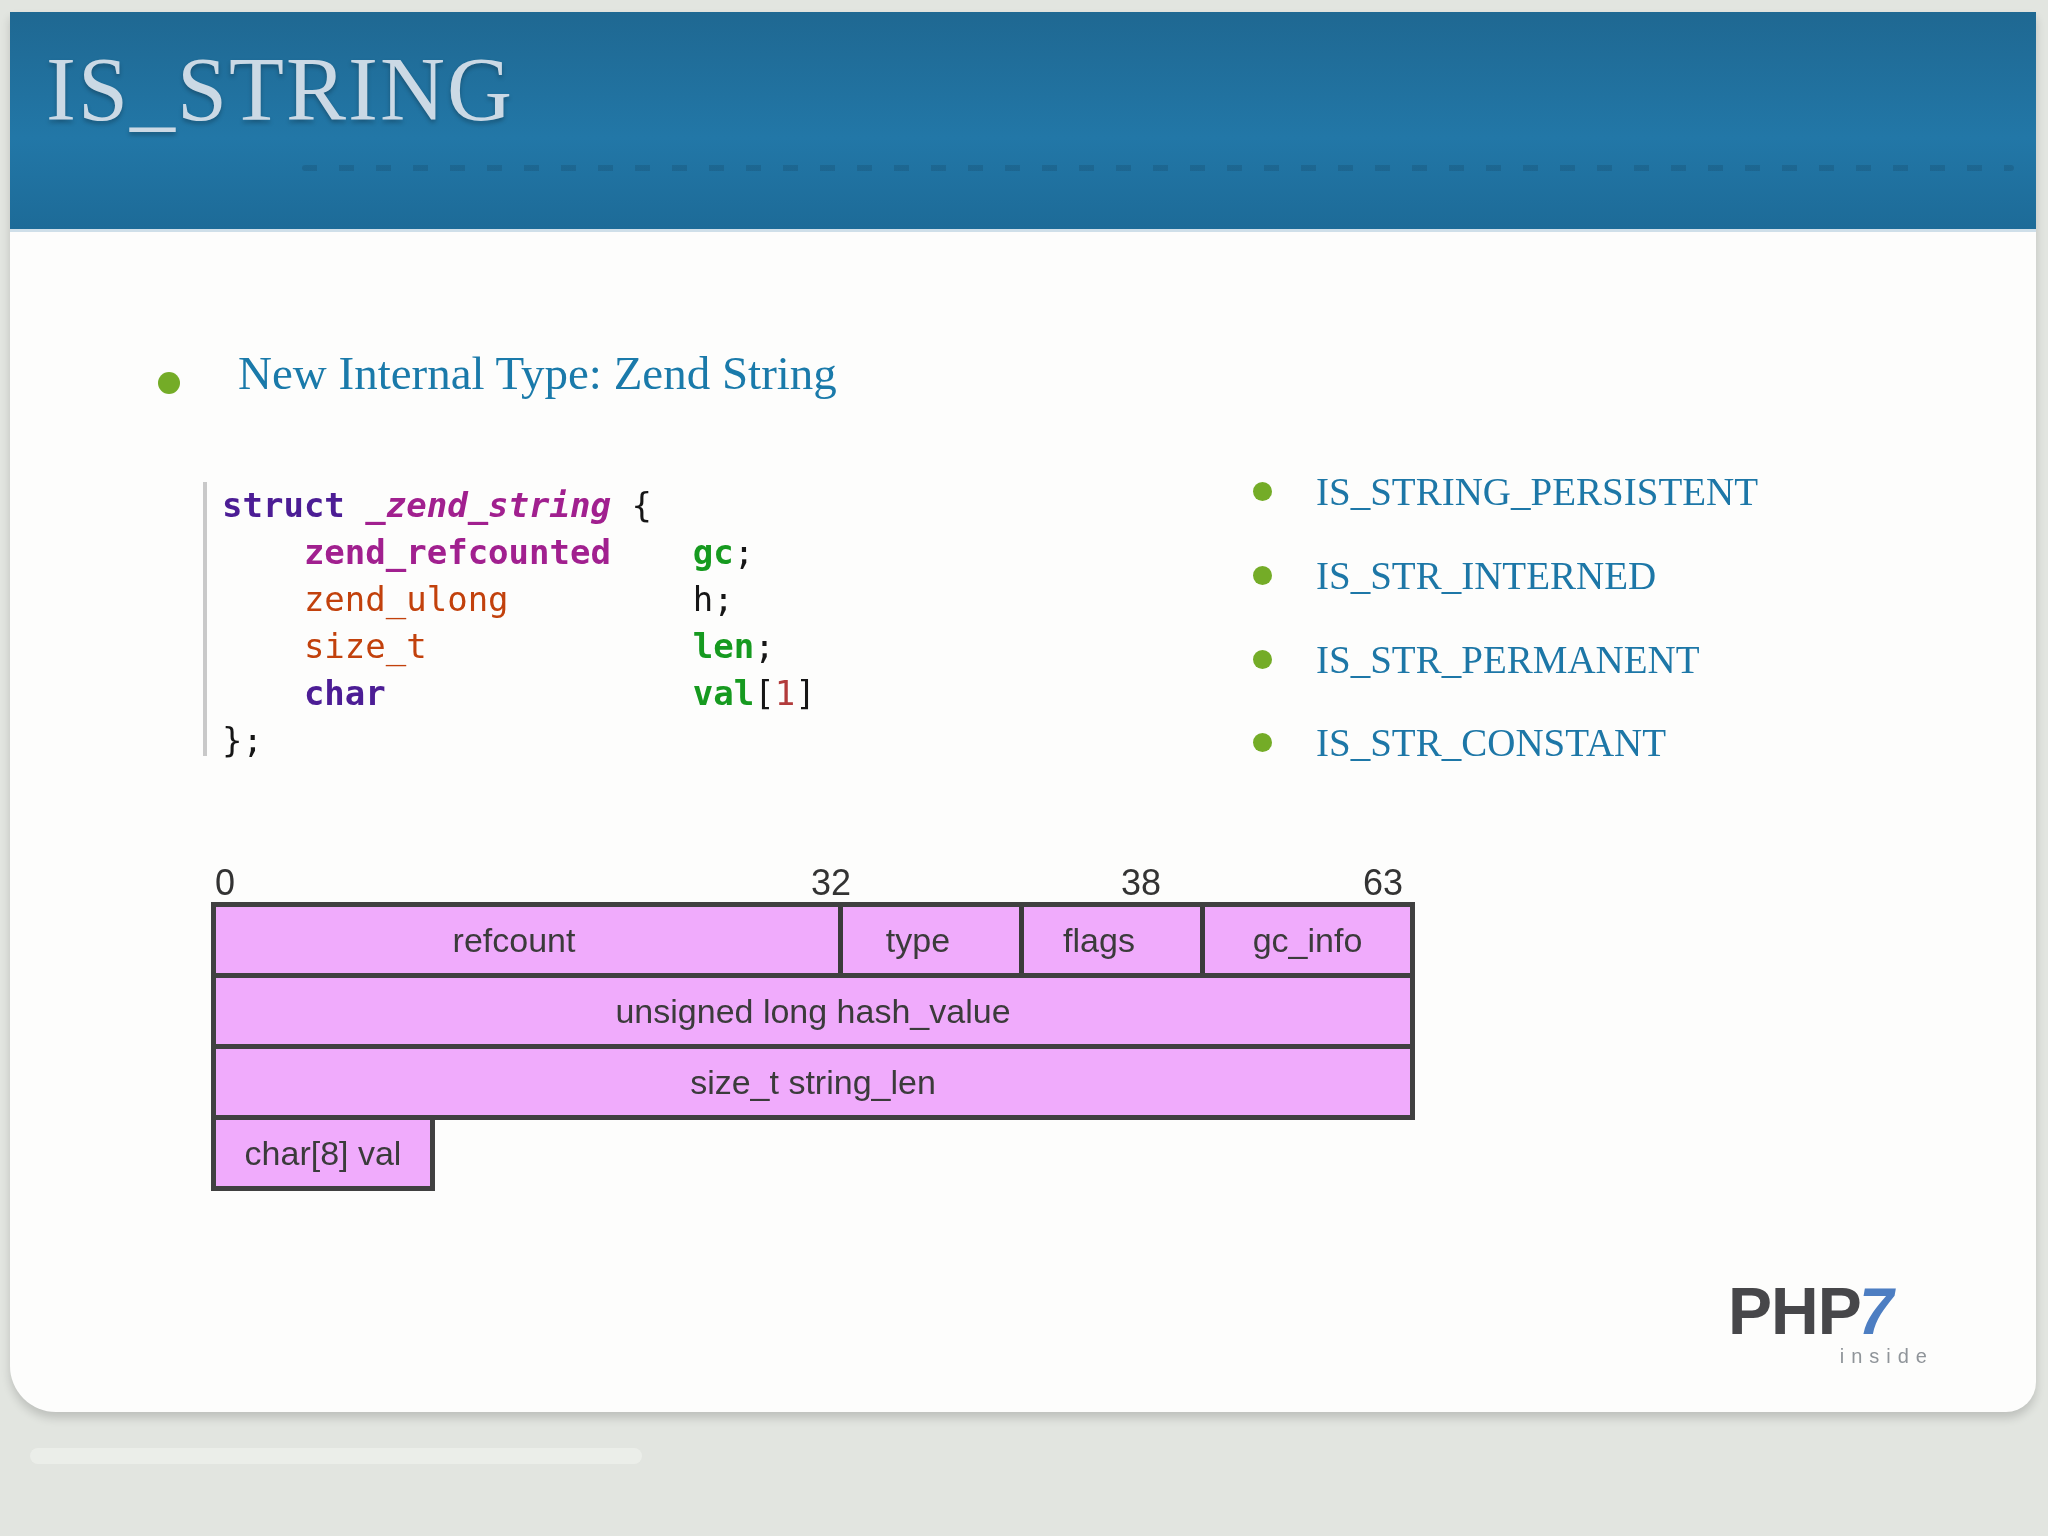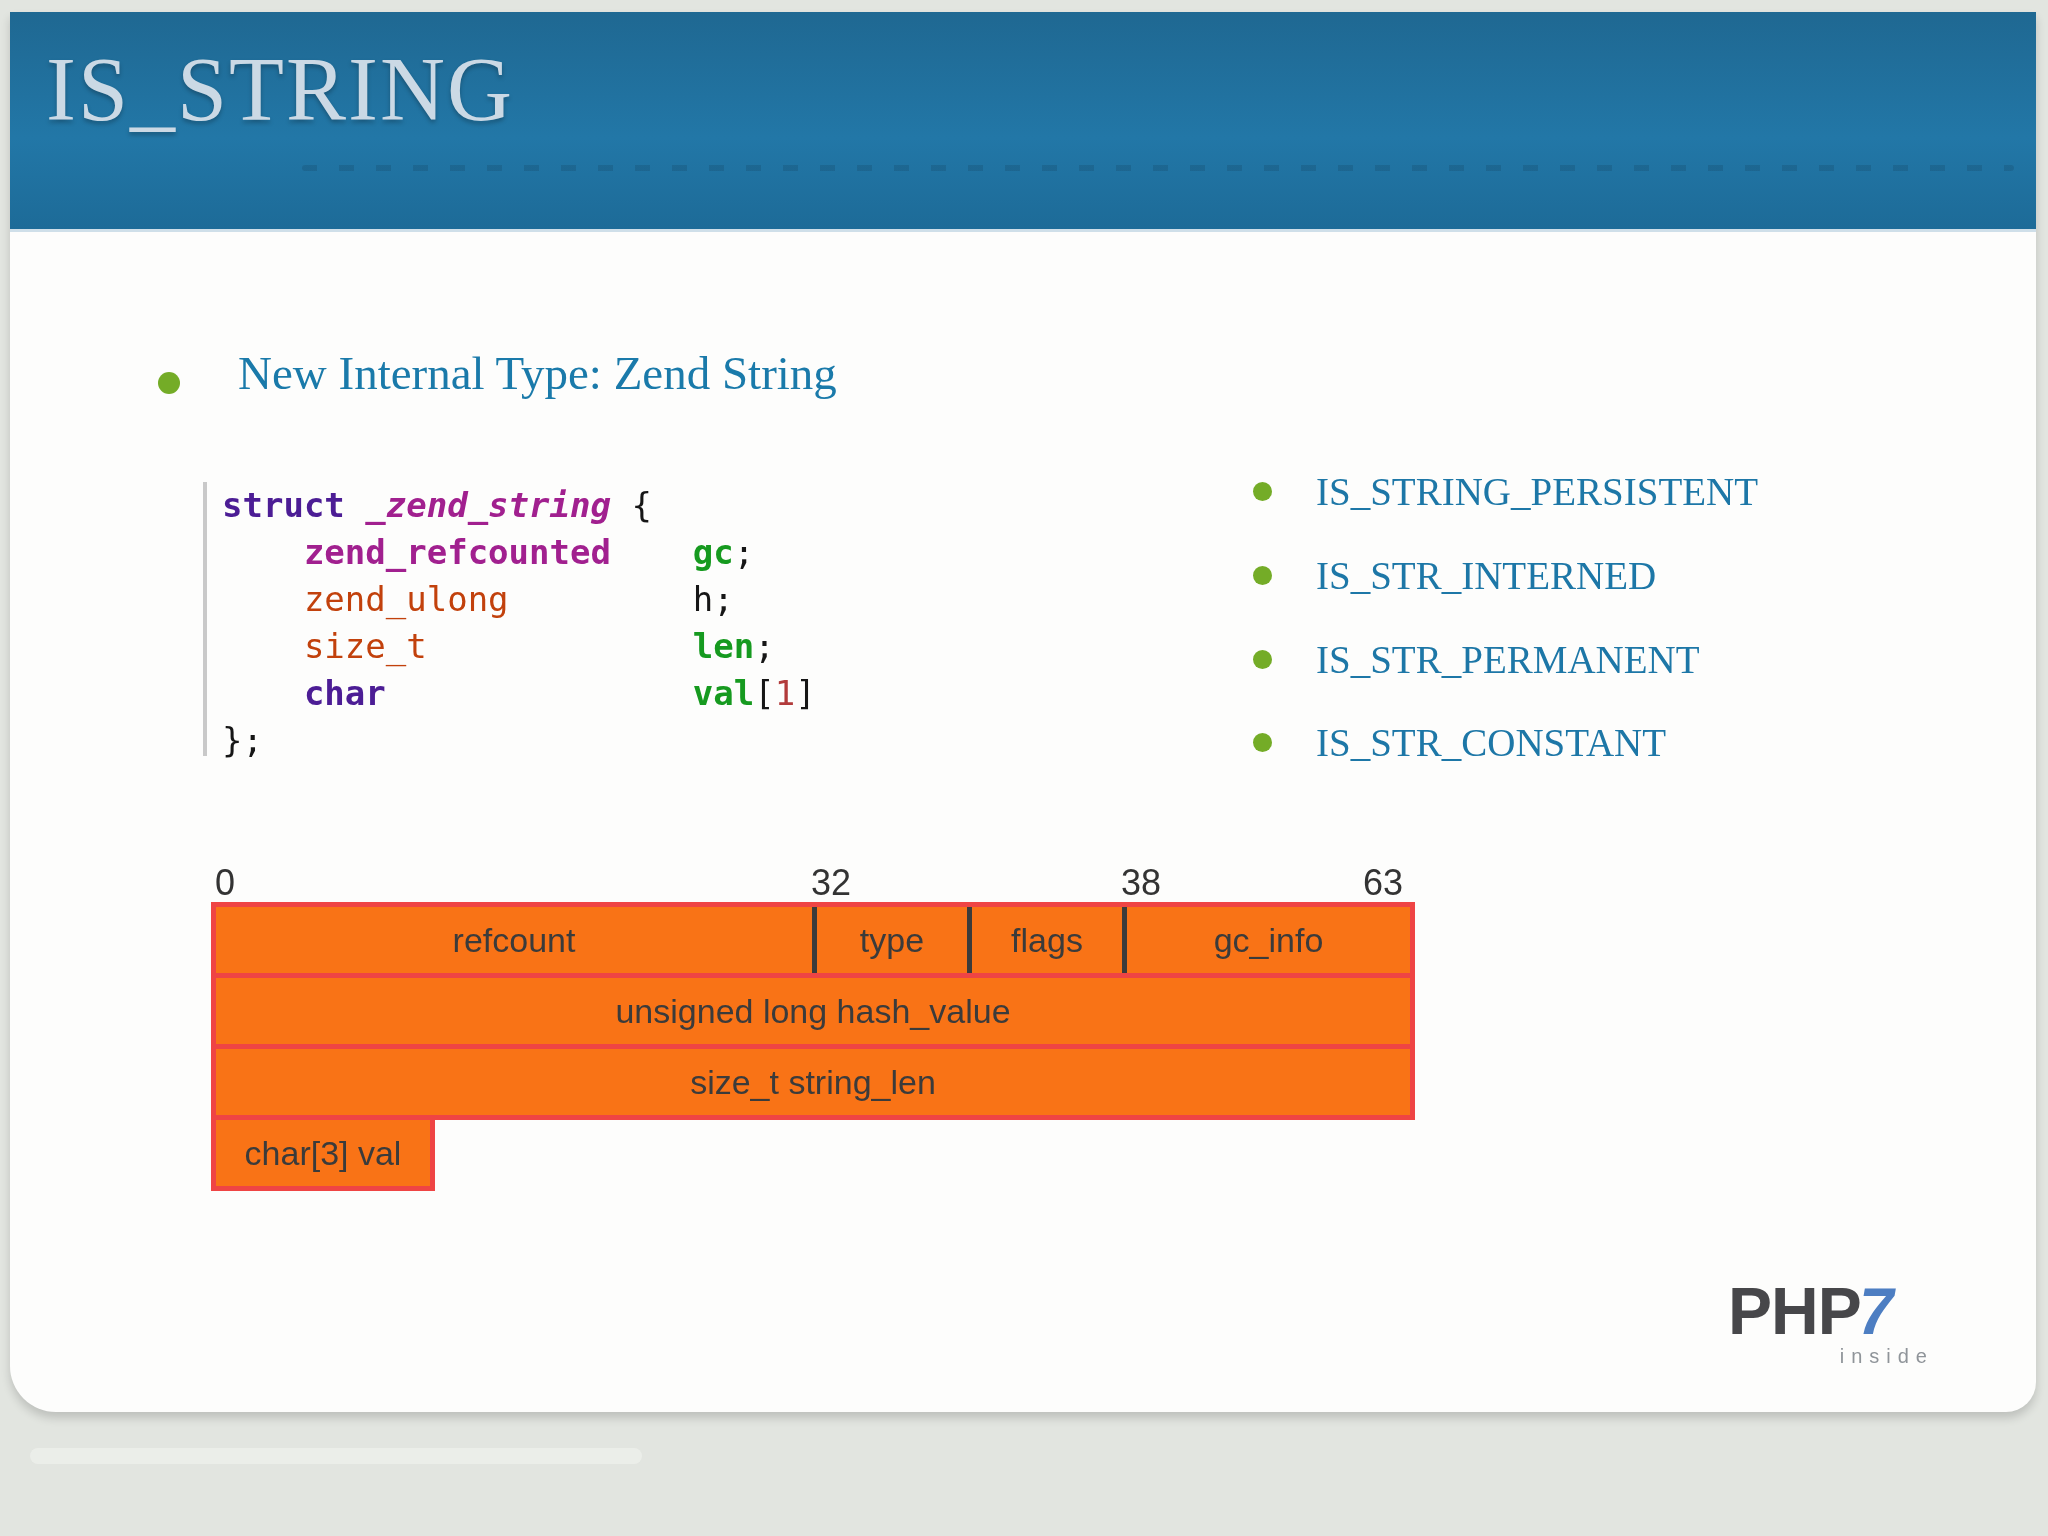--- a/index.html
+++ b/index.html
@@ -88,22 +88,22 @@
   
   .diagram { position:absolute; left:201px; top:850px; width:1204px; }
   .bit-labels { position:relative; height:40px; font-size:36px; color:#333; }
   .bit-labels span { position:absolute; top:0; }
   .bit-label-0  { left:4px; }
   .bit-label-32 { left:620px; transform:translateX(-50%); }
   .bit-label-48 { left:930px; transform:translateX(-50%); }
   .bit-label-63 { left:1172px; transform:translateX(-50%); }
 
   .bit-row {
-    width:1204px; height:76px; background:#f97316;
-    border:5px solid #ef4444; display:flex;
+    width:1204px; height:76px; background:#f0abfc;
+    border:5px solid #404040; display:flex;gap:26px;
   }
   .bit-row.collapse { margin-top:-5px; }
   .bit-cell {
     display:flex; align-items:center; justify-content:center;
     font-size:34px; color:#3b3b3b; white-space:nowrap;
   }
   .bit-cell + .bit-cell { border-left:5px solid #3b3b3b; }
   .c-refcount { width:596px; }
   .c-type, .c-flags { width:155px; }
   .c-gcinfo { flex:1; }
@@ -186,21 +186,21 @@
         <div class="bit-cell c-flags">flags</div>
         <div class="bit-cell c-gcinfo">gc_info</div>
       </div>
       <div class="bit-row collapse">
         <div class="bit-cell full-cell">unsigned long hash_value</div>
       </div>
       <div class="bit-row collapse">
         <div class="bit-cell full-cell">size_t string_len</div>
       </div>
       <div class="bit-row collapse val-row">
-        <div class="bit-cell full-cell">char[3] val</div>
+        <div class="bit-cell full-cell">char[8] val</div>
       </div>
     </div>
 
     <div class="logo">
       <div class="logo-word"><span>PHP</span><span class="logo-seven">7</span></div>
       <span class="logo-tagline">inside</span>
     </div>
 
   </div>
 

